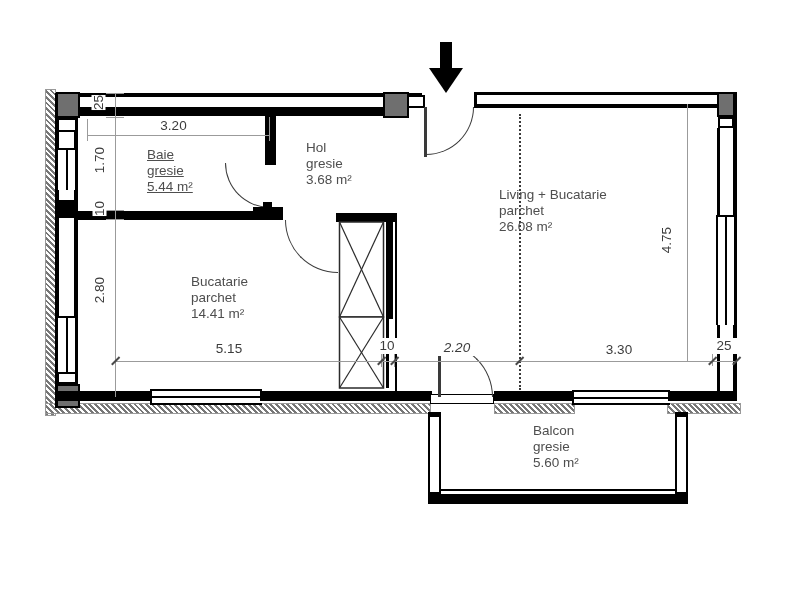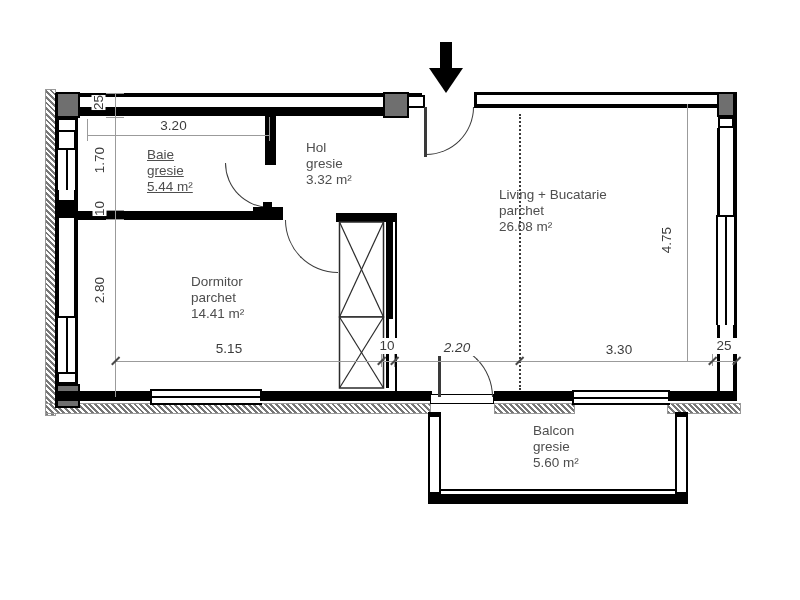--- a/index.html
+++ b/index.html
@@ -152,24 +152,24 @@
   <div class="dim-v" style="left:660px;top:227px;">4.75</div>
 
   <div class="room-label" style="left:147px;top:147px;text-decoration:underline;">
     <span>Baie</span>
     <span>gresie</span>
     <span>5.44 m²</span>
   </div>
   <div class="room-label" style="left:306px;top:140px;">
     <span>Hol</span>
     <span>gresie</span>
-    <span>3.32 m²</span>
+    <span>3.68 m²</span>
   </div>
   <div class="room-label" style="left:191px;top:274px;">
-    <span>Dormitor</span>
+    <span>Bucatarie</span>
     <span>parchet</span>
     <span>14.41 m²</span>
   </div>
   <div class="room-label" style="left:499px;top:187px;">
     <span>Living + Bucatarie</span>
     <span>parchet</span>
     <span>26.08 m²</span>
   </div>
   <div class="room-label" style="left:533px;top:423px;">
     <span>Balcon</span>

